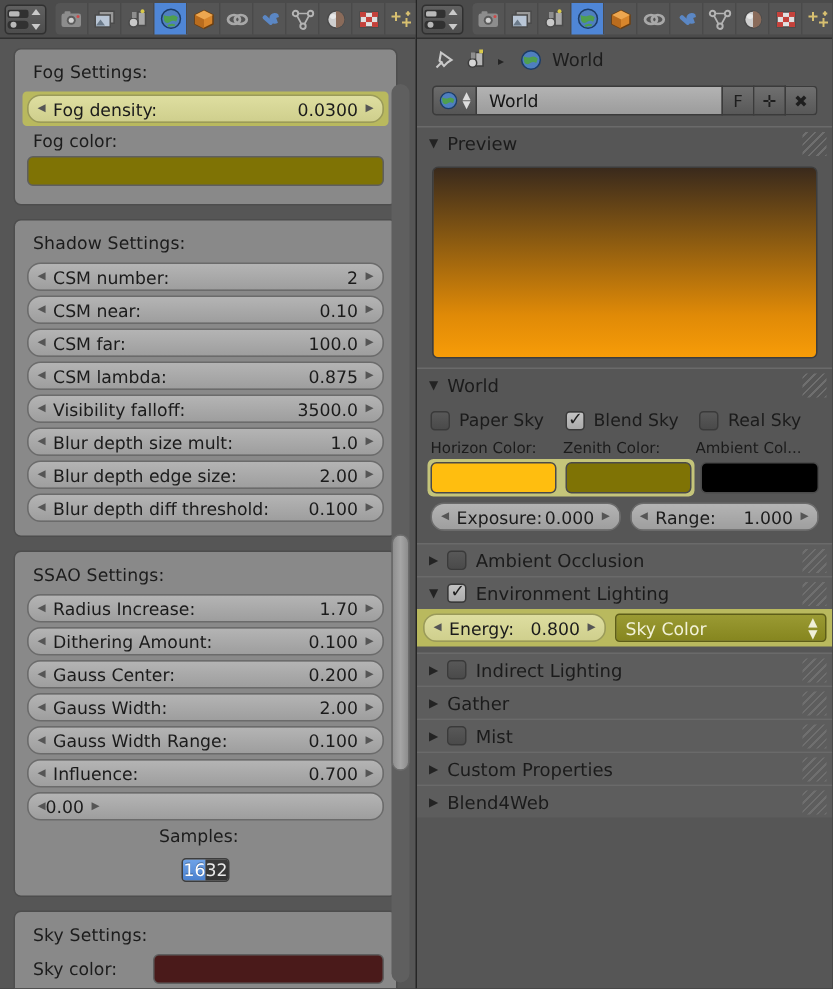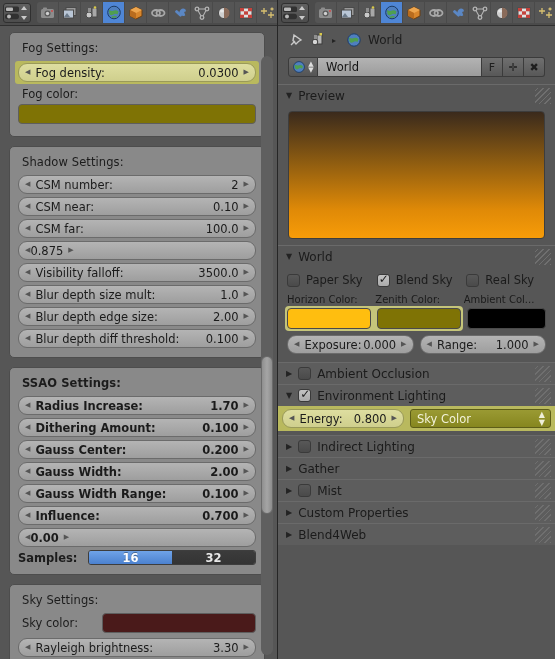--- a/index.html
+++ b/index.html
@@ -70,21 +70,21 @@
     border: 1px solid #9a9a5a;
   }
   .rowwrap-hl {
     background: #b9b95e; border-radius: 3px; padding: 2px 3px; margin: 0 -3px 3px -3px;
   }
   .rowwrap-hl .numfield { margin-bottom: 0; }
   .colorswatch {
     height: 20px; border: 1px solid #5e5e5e; border-radius: 4px; margin-bottom: 3px;
   }
   .labelrow { font-size: 11.5px; color: #1c1c1c; margin: 3px 0 3px 4px; }
-  .togglerow { display: flex; align-items: center; gap: 8px; margin-top: 2px; }
+  .togglerow { display: flex; align-items: center; gap: 8px; margin-top: 2px; flex-direction: column; }
   .togglerow .tlabel { font-size: 11.5px; color: #1c1c1c; width: 62px; }
   .segmented { flex: 1; display: flex; height: 15px; border-radius: 3px; overflow: hidden; border: 1px solid #3d3d3d; }
   .seg { flex: 1; display: flex; align-items: center; justify-content: center; font-size: 11.5px; color: #e8e8e8; }
   .seg.on  { background: linear-gradient(#6fa3e8,#4b81cf); color: #ffffff; text-shadow: 0 -1px 0 rgba(0,0,0,.35); }
   .seg.off { background: linear-gradient(#3b3b3b,#343434); }
 
   
   .vscroll { position: absolute; top: 30px; right: 4px; width: 12px; bottom: 4px; }
   .vscroll .track { position: absolute; inset: 0; background: #5f5f5f; border-radius: 6px; }
   .vscroll .thumb {
@@ -312,20 +312,21 @@
           <span class="arrR">▶</span>
         </div>
         <div class="numfield">
           <span class="arrL">◀</span>
           <span class="lbl">CSM far:</span>
           <span class="val">100.0</span>
           <span class="arrR">▶</span>
         </div>
         <div class="numfield">
           <span class="arrL">◀</span>
+          <span class="lbl">CSM lambda:</span>
           <span class="val">0.875</span>
           <span class="arrR">▶</span>
         </div>
         <div class="numfield">
           <span class="arrL">◀</span>
           <span class="lbl">Visibility falloff:</span>
           <span class="val">3500.0</span>
           <span class="arrR">▶</span>
         </div>
         <div class="numfield">
@@ -341,21 +342,21 @@
           <span class="arrR">▶</span>
         </div>
         <div class="numfield" style="margin-bottom:0;">
           <span class="arrL">◀</span>
           <span class="lbl">Blur depth diff threshold:</span>
           <span class="val">0.100</span>
           <span class="arrR">▶</span>
         </div>
       </div>
 
-      <div class="lbox" style="margin-top:9px;font-weight:bold;">
+      <div class="lbox" style="margin-top:9px;">
         <div class="lbox-title">SSAO Settings:</div>
 
         <div class="numfield">
           <span class="arrL">◀</span>
           <span class="lbl">Radius Increase:</span>
           <span class="val">1.70</span>
           <span class="arrR">▶</span>
         </div>
         <div class="numfield">
           <span class="arrL">◀</span>

